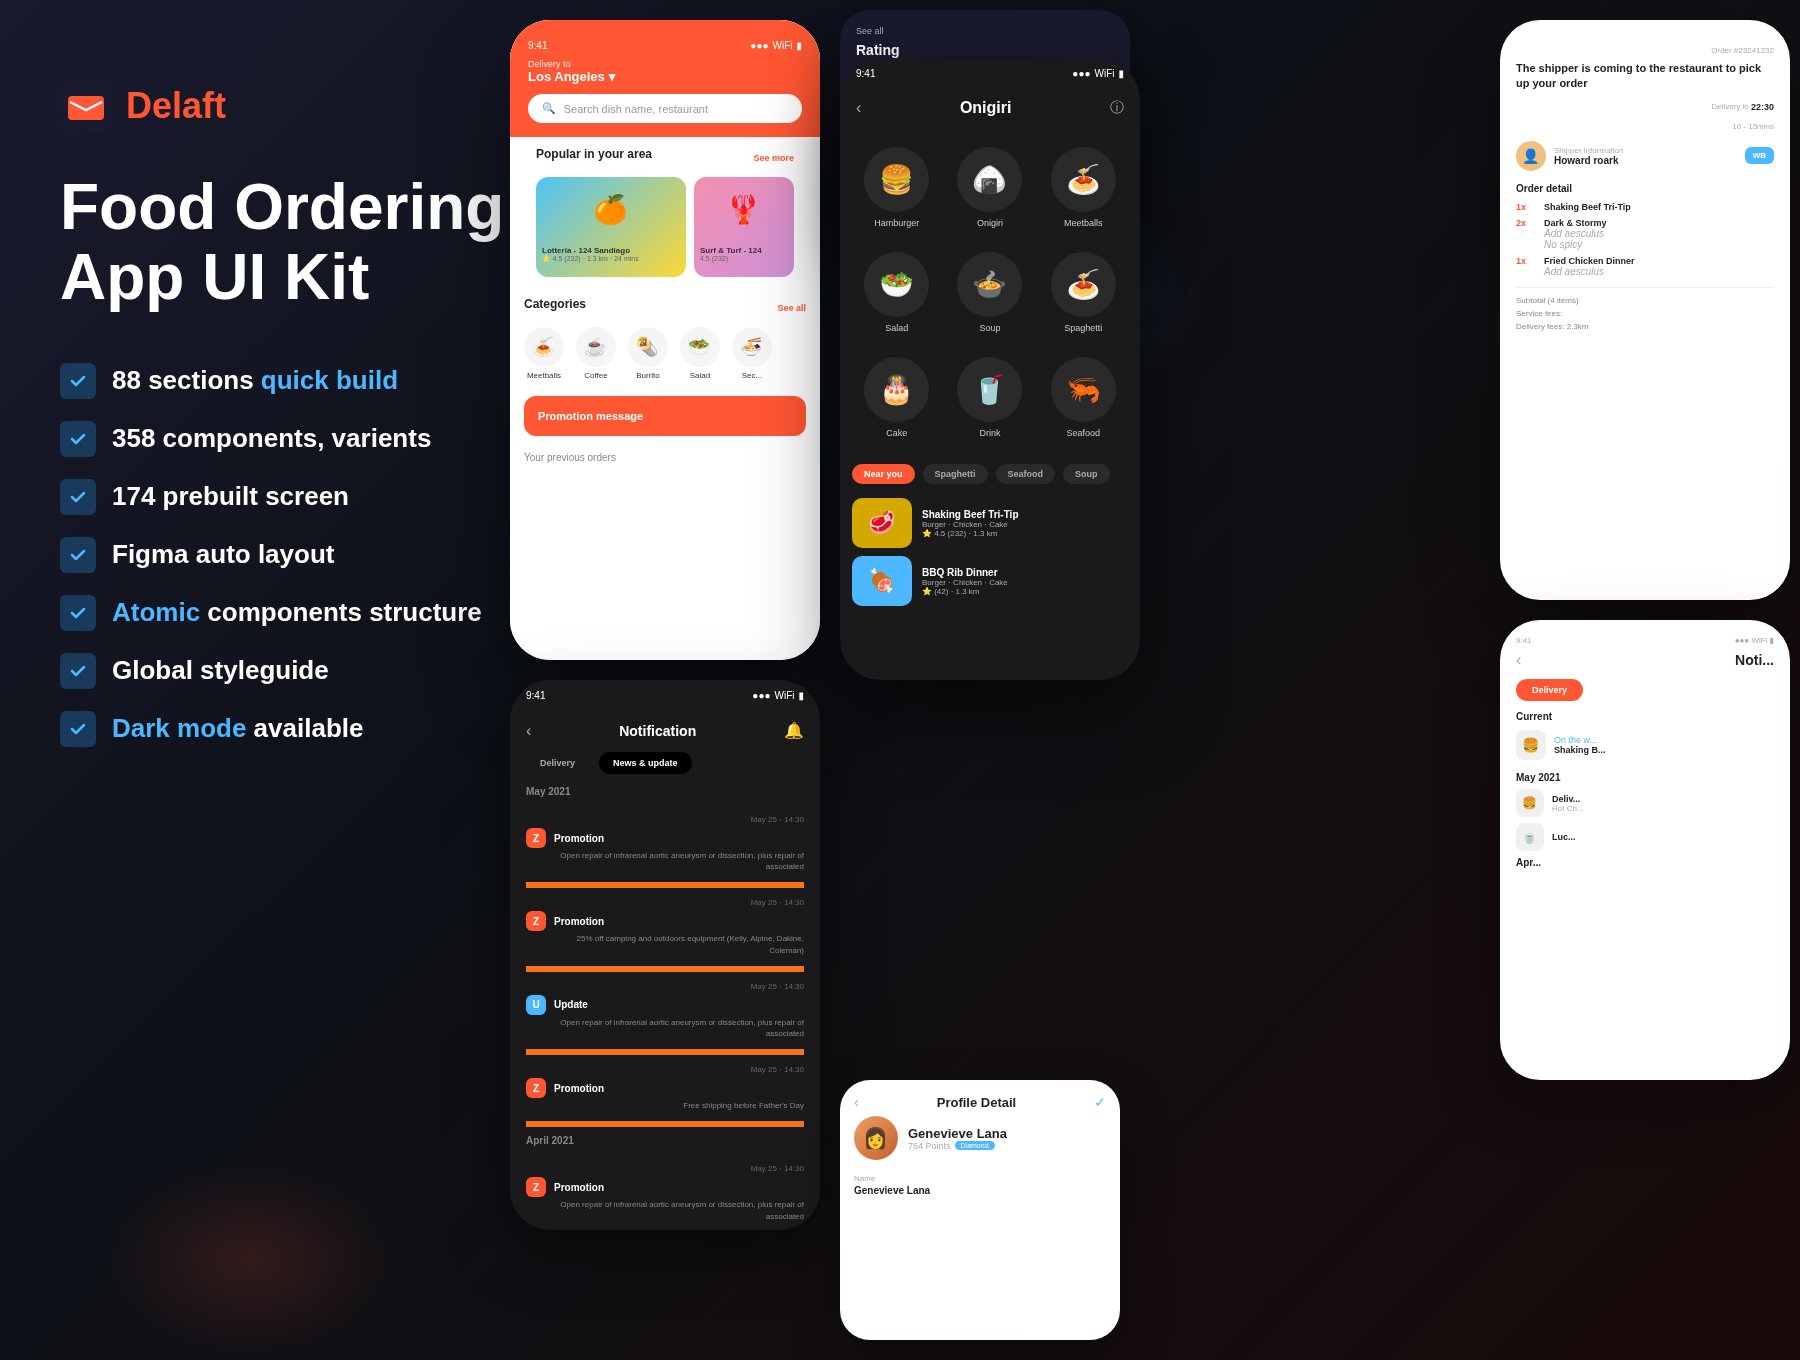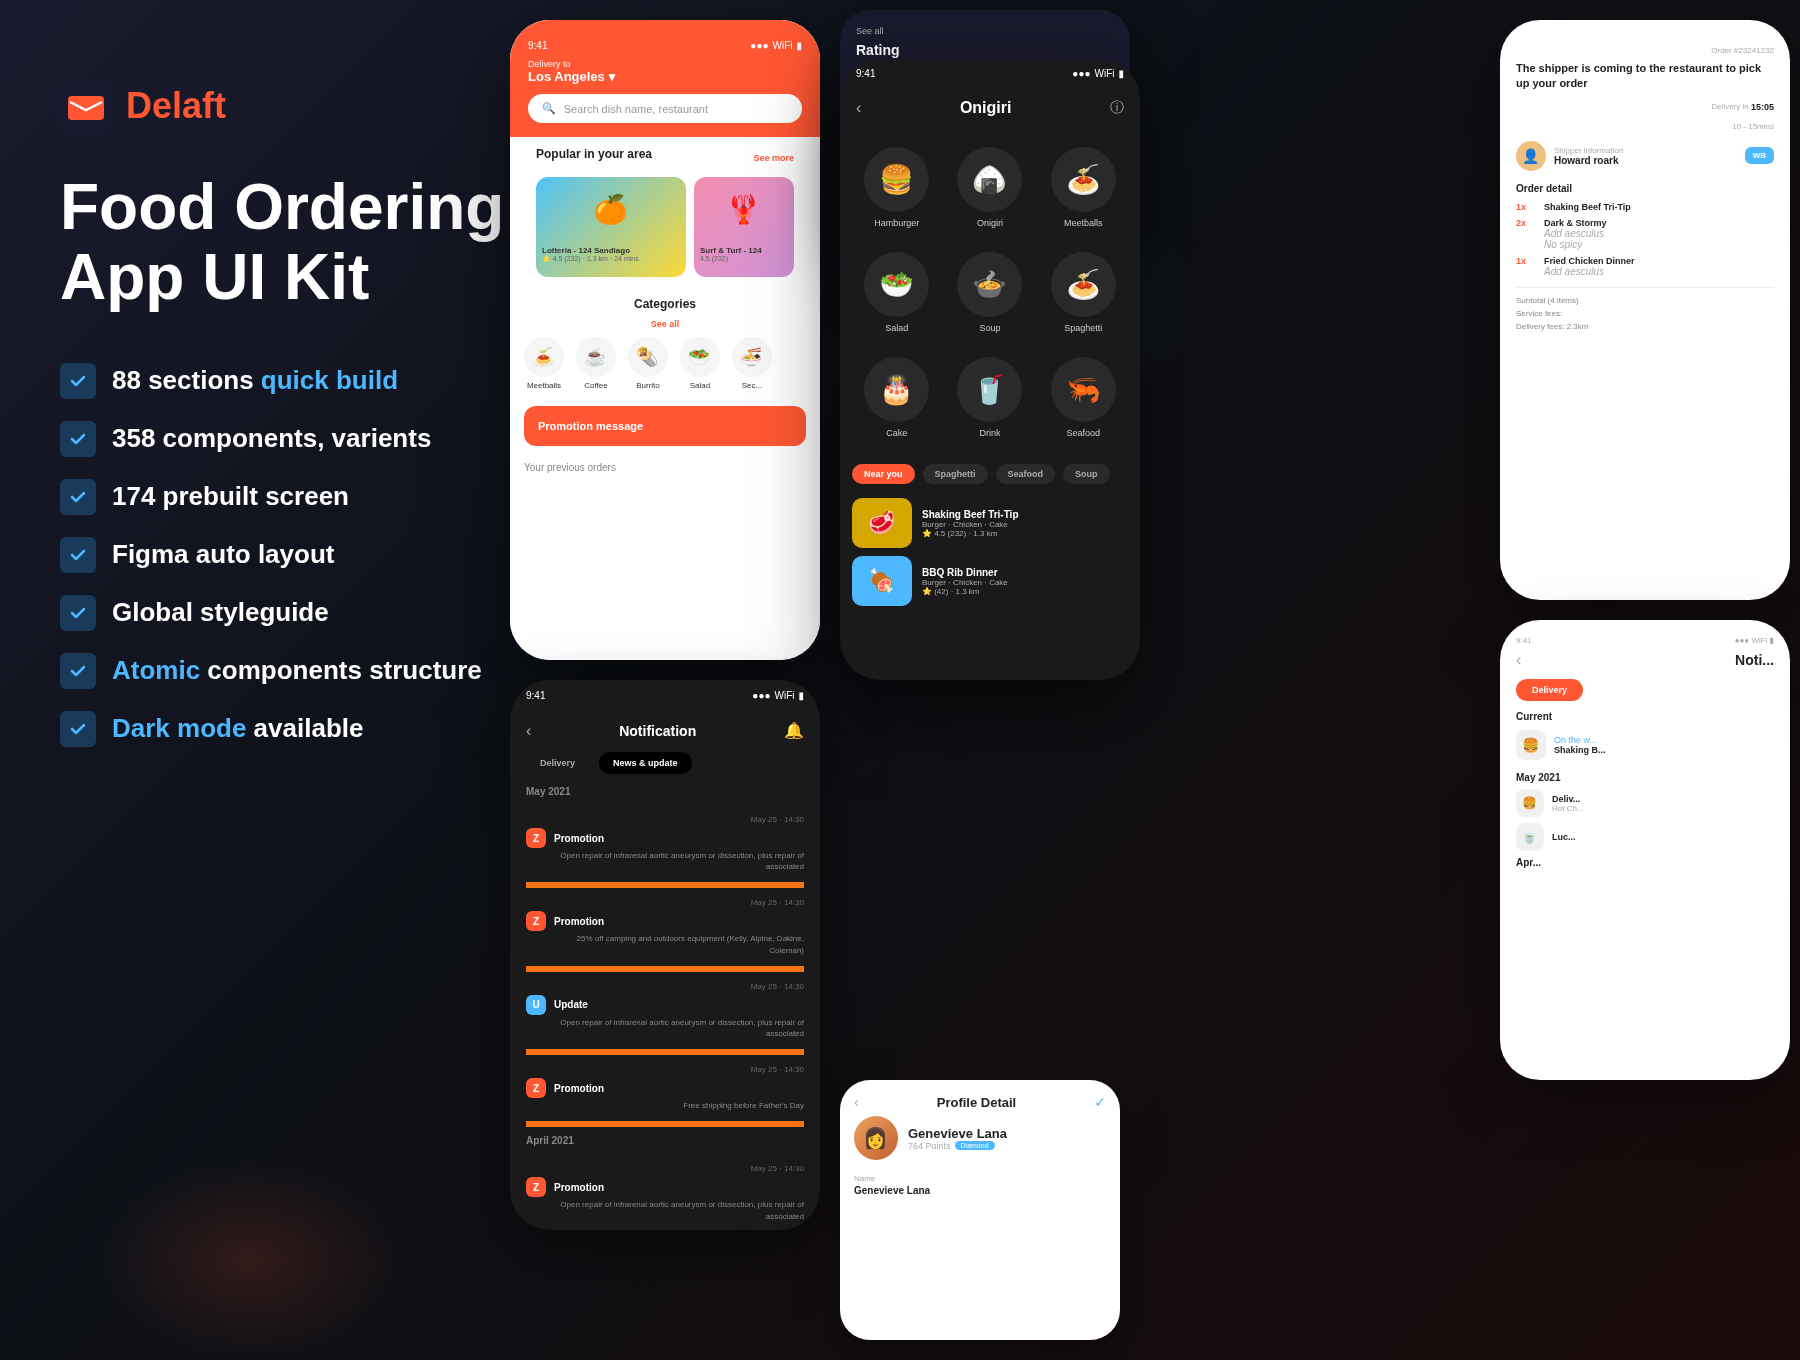--- a/index.html
+++ b/index.html
@@ -644,29 +644,29 @@
           </svg>
       </div>
       <span>Figma auto layout</span>
     </li>
     <li class="feature-item">
       <div class="check-icon">
         <svg viewBox="0 0 20 20" fill="none">
             <path d="M4 10l4 4 8-8" stroke="#4db8ff" stroke-width="2.5" stroke-linecap="round" stroke-linejoin="round"></path>
           </svg>
       </div>
-      <span>Global styleguide</span>
+      <span><span class="highlight-blue">Atomic</span> components structure</span>
     </li>
     <li class="feature-item">
       <div class="check-icon">
         <svg viewBox="0 0 20 20" fill="none">
             <path d="M4 10l4 4 8-8" stroke="#4db8ff" stroke-width="2.5" stroke-linecap="round" stroke-linejoin="round"></path>
           </svg>
       </div>
-      <span><span class="highlight-blue">Atomic</span> components structure</span>
+      <span>Global styleguide</span>
     </li>
     <li class="feature-item">
       <div class="check-icon">
         <svg viewBox="0 0 20 20" fill="none">
             <path d="M4 10l4 4 8-8" stroke="#4db8ff" stroke-width="2.5" stroke-linecap="round" stroke-linejoin="round"></path>
           </svg>
       </div>
       <span><span class="highlight-blue">Dark mode</span> available</span>
     </li>
   </ul>
@@ -718,21 +718,21 @@
             <div class="card-food-img">🦞</div>
             <div class="card-info">
               <div class="card-name">Surf &amp; Turf - 124</div>
               <div class="card-rating">4.5 (232)</div>
             </div>
           </div>
         </div>
       </div>
 
       <div class="categories-section">
-        <div style="display:flex; justify-content:space-between; align-items:center; margin-bottom:8px;flex-direction:column;">
+        <div style="display:flex; justify-content:space-between; align-items:center; margin-bottom:8px;">
           <span class="section-title">Categories</span>
           <span class="see-all-link">See all</span>
         </div>
         <div class="cat-items">
           <div class="cat-item">
             <div class="cat-icon-circle">🍝</div>
             <span class="cat-label">Meetballs</span>
           </div>
           <div class="cat-item">
             <div class="cat-icon-circle">☕</div>
@@ -917,21 +917,21 @@
         <div class="notif-item-desc">Open repair of infrarenal aortic aneurysm or dissection, plus repair of associated</div>
       </div>
     </div>
   </div>
 
   <div class="phone-order">
     <div style="font-size:8px; color:#aaa; text-align:right; margin-bottom:6px; padding-top:10px;">Order #23241232</div>
     <div class="order-msg">The shipper is coming to the restaurant to pick up your order</div>
     <div class="order-delivery-time">
       <span>Delivery in</span>&nbsp;
-      <span class="delivery-time-val">15:05</span>
+      <span class="delivery-time-val">22:30</span>
     </div>
     <div style="font-size:8px; color:#aaa; text-align:right; margin-bottom:10px;">10 - 15mins</div>
 
     <div class="shipper-info">
       <div class="shipper-avatar">👤</div>
       <div>
         <div style="font-size:8px; color:#aaa;">Shipper information</div>
         <div class="shipper-name">Howard roark</div>
       </div>
       <div style="margin-left:auto; background:#4db8ff; color:white; padding:4px 8px; border-radius:6px; font-size:8px; font-weight:600;">WB</div>

